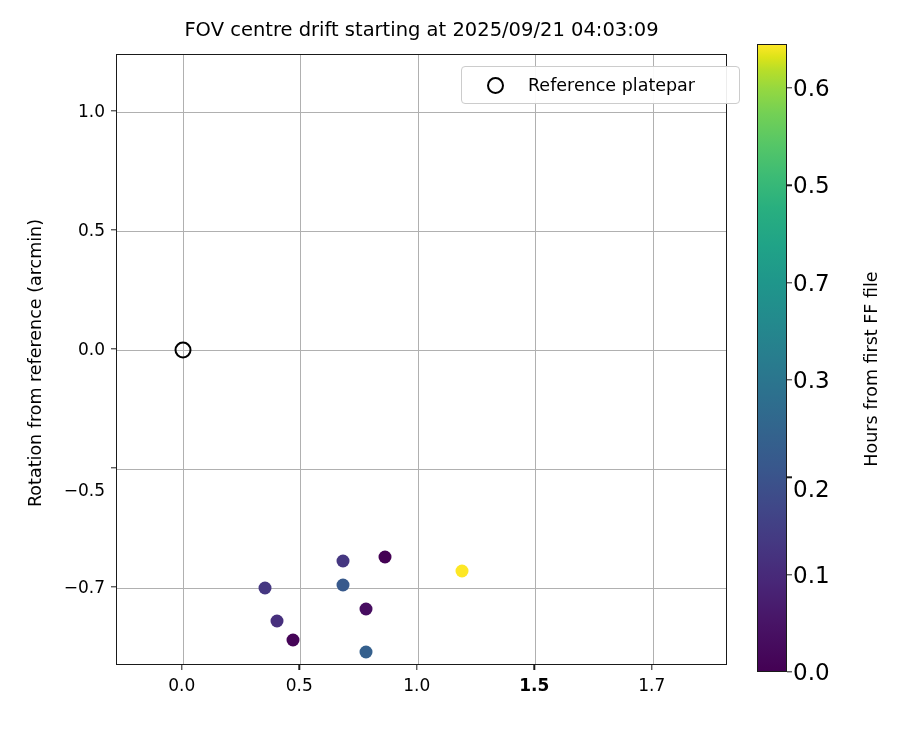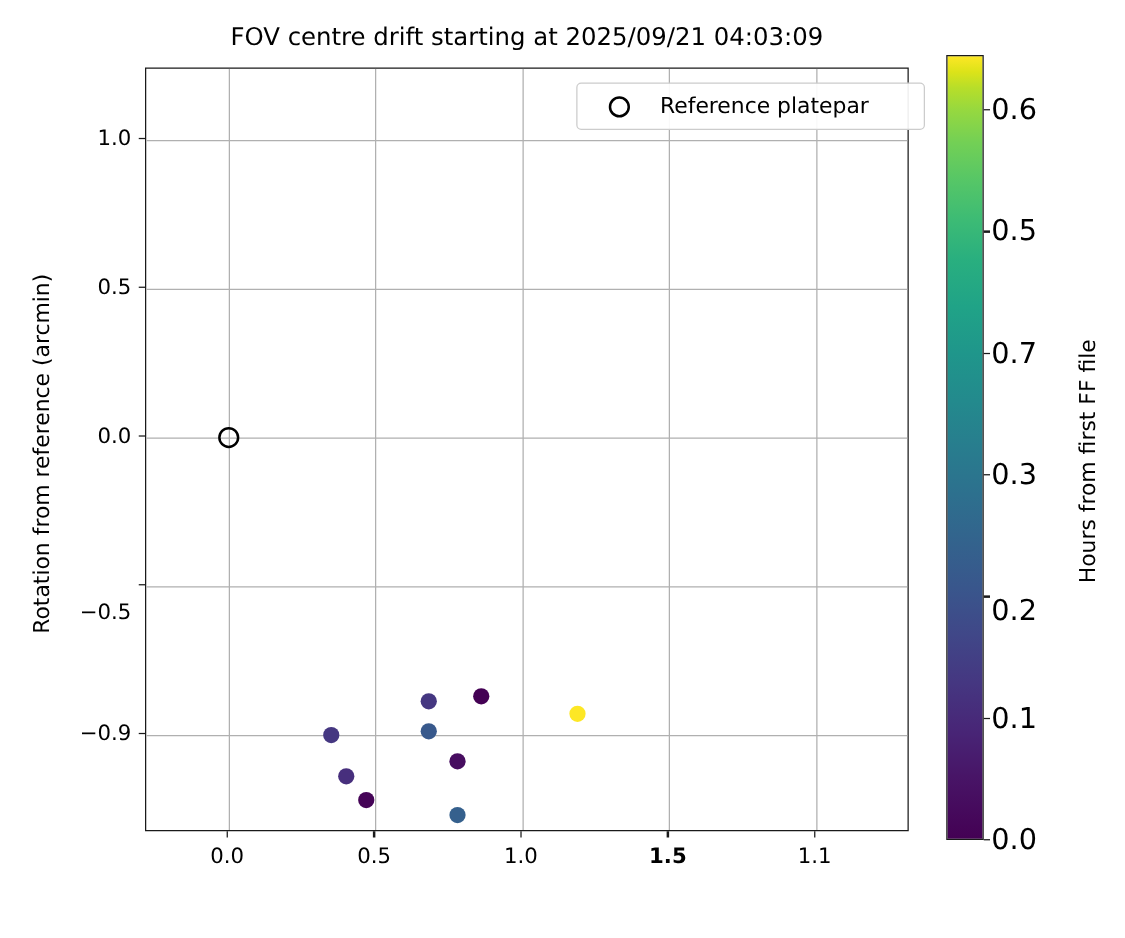--- a/index.html
+++ b/index.html
@@ -285,24 +285,24 @@
 
 <div class="tick-x" style="left: 181.8px; top: 665px;"></div>
     <div class="ticklabel-x" style="left: 181.8px; top: 675px;">0.0</div>
     <div class="tick-x" style="left: 299.3px; top: 665px;"></div>
     <div class="ticklabel-x" style="left: 299.3px; top: 675px;">0.5</div>
     <div class="tick-x" style="left: 416.8px; top: 665px;"></div>
     <div class="ticklabel-x" style="left: 416.8px; top: 675px;">1.0</div>
     <div class="tick-x" style="left: 534.3px; top: 665px;"></div>
     <div class="ticklabel-x" style="left: 534.3px; top: 675px; font-weight: bold;">1.5</div>
     <div class="tick-x" style="left: 651.8px; top: 665px;"></div>
-    <div class="ticklabel-x" style="left: 651.8px; top: 675px;">1.1</div>
+    <div class="ticklabel-x" style="left: 651.8px; top: 675px;">1.7</div>
     <div class="tick-y" style="left: 111px; top: 111.058px;"></div>
     <div class="ticklabel-y" style="left: 11px; width: 94px; top: 111.058px;">1.0</div>
     <div class="tick-y" style="left: 111px; top: 229.93px;"></div>
     <div class="ticklabel-y" style="left: 11px; width: 94px; top: 229.93px;">0.5</div>
     <div class="tick-y" style="left: 111px; top: 348.802px;"></div>
     <div class="ticklabel-y" style="left: 11px; width: 94px; top: 348.802px;">0.0</div>
     <div class="tick-y" style="left: 111px; top: 467.673px;"></div>
     <div class="ticklabel-y" style="left: 11px; width: 94px; top: 490px;">−0.5</div>
     <div class="tick-y" style="left: 111px; top: 586.545px;"></div>
-    <div class="ticklabel-y" style="left: 11px; width: 94px; top: 586.545px;">−0.9</div>
+    <div class="ticklabel-y" style="left: 11px; width: 94px; top: 586.545px;">−0.7</div>
   </div>
 
 </body></html>

